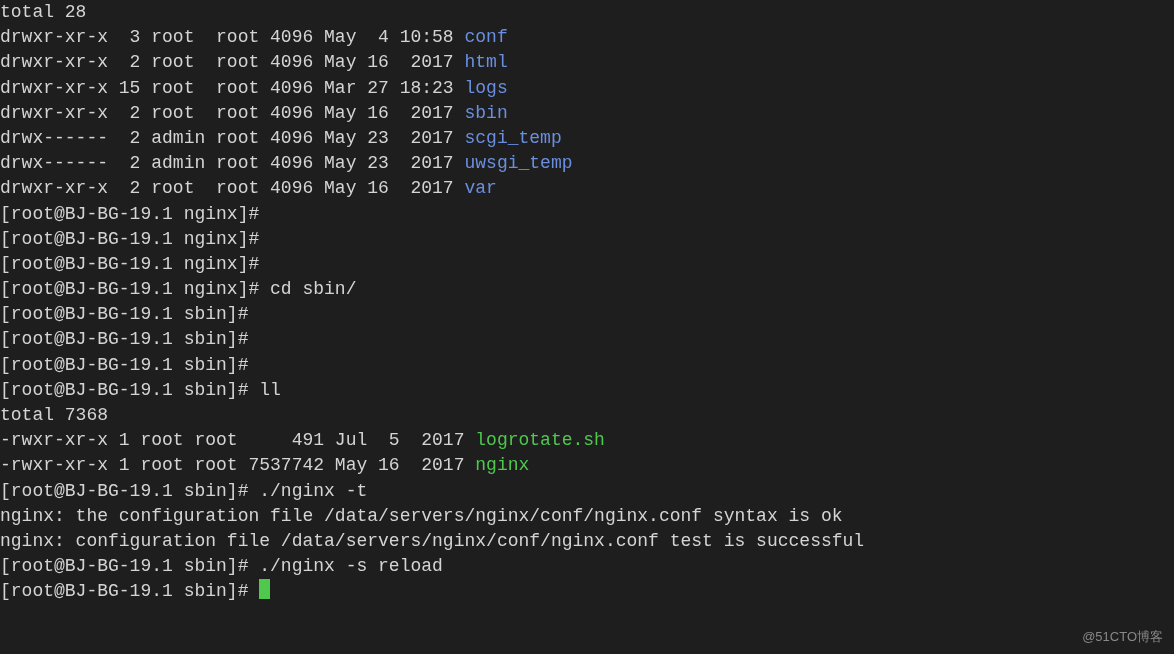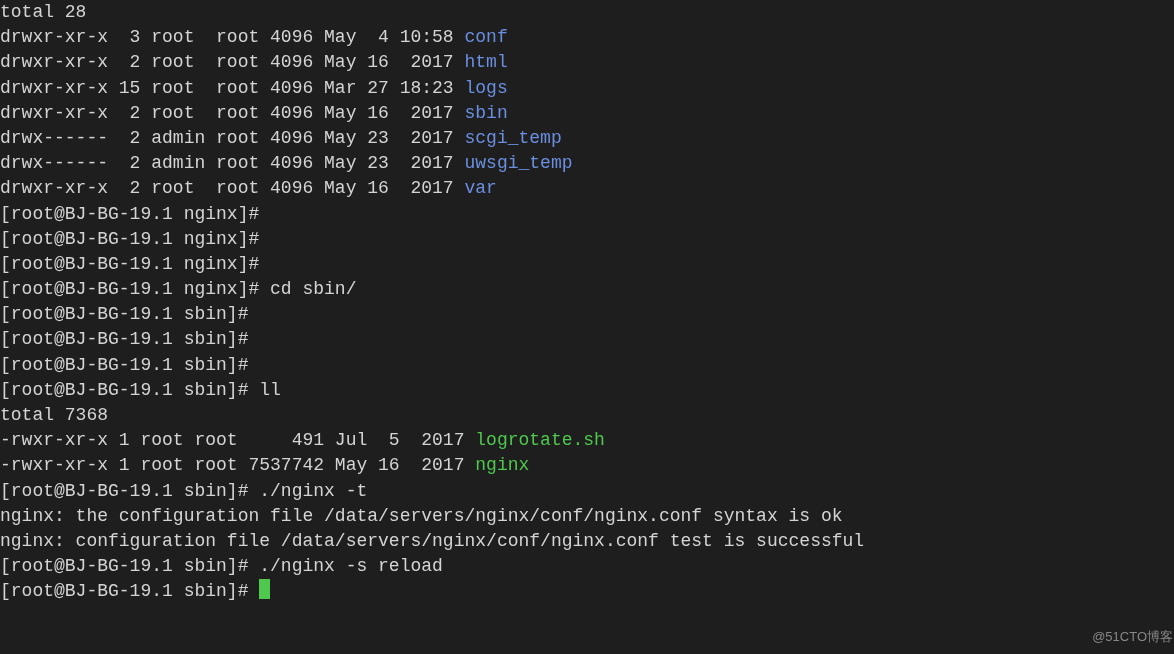--- a/index.html
+++ b/index.html
@@ -41,21 +41,21 @@
       display: inline-block;
       width: 11px;
       height: 20px;
       background: #4ec94e;
       vertical-align: text-bottom;
       margin-bottom: 2px;
     }
     .watermark {
       position: absolute;
       bottom: 8px;
-      right: 1px;
+      right: 11px;
       color: #888;
       font-size: 13px;
       font-family: sans-serif;
     }
   </style>
 </head>
 <body>
 
 <div class="terminal" id="terminal"><div class="line"><span class="plain">total 28</span></div><div class="line"><span class="plain">drwxr-xr-x  3 root  root 4096 May  4 10:58 </span><span class="dir-color">conf</span></div><div class="line"><span class="plain">drwxr-xr-x  2 root  root 4096 May 16  2017 </span><span class="dir-color">html</span></div><div class="line"><span class="plain">drwxr-xr-x 15 root  root 4096 Mar 27 18:23 </span><span class="dir-color">logs</span></div><div class="line"><span class="plain">drwxr-xr-x  2 root  root 4096 May 16  2017 </span><span class="dir-color">sbin</span></div><div class="line"><span class="plain">drwx------  2 admin root 4096 May 23  2017 </span><span class="dir-color">scgi_temp</span></div><div class="line"><span class="plain">drwx------  2 admin root 4096 May 23  2017 </span><span class="dir-color">uwsgi_temp</span></div><div class="line"><span class="plain">drwxr-xr-x  2 root  root 4096 May 16  2017 </span><span class="dir-color">var</span></div><div class="line"><span class="plain">[root@BJ-BG-19.1 nginx]# </span></div><div class="line"><span class="plain">[root@BJ-BG-19.1 nginx]# </span></div><div class="line"><span class="plain">[root@BJ-BG-19.1 nginx]# </span></div><div class="line"><span class="plain">[root@BJ-BG-19.1 nginx]# cd sbin/</span></div><div class="line"><span class="plain">[root@BJ-BG-19.1 sbin]# </span></div><div class="line"><span class="plain">[root@BJ-BG-19.1 sbin]# </span></div><div class="line"><span class="plain">[root@BJ-BG-19.1 sbin]# </span></div><div class="line"><span class="plain">[root@BJ-BG-19.1 sbin]# ll</span></div><div class="line"><span class="plain">total 7368</span></div><div class="line"><span class="plain">-rwxr-xr-x 1 root root     491 Jul  5  2017 </span><span class="exec-color">logrotate.sh</span></div><div class="line"><span class="plain">-rwxr-xr-x 1 root root 7537742 May 16  2017 </span><span class="exec-color">nginx</span></div><div class="line"><span class="plain">[root@BJ-BG-19.1 sbin]# ./nginx -t</span></div><div class="line"><span class="plain">nginx: the configuration file /data/servers/nginx/conf/nginx.conf syntax is ok</span></div><div class="line"><span class="plain">nginx: configuration file /data/servers/nginx/conf/nginx.conf test is successful</span></div><div class="line"><span class="plain">[root@BJ-BG-19.1 sbin]# ./nginx -s reload</span></div><div class="line"><span class="plain">[root@BJ-BG-19.1 sbin]# </span><span class="cursor"></span></div></div>
 <div class="watermark">@51CTO博客</div>

